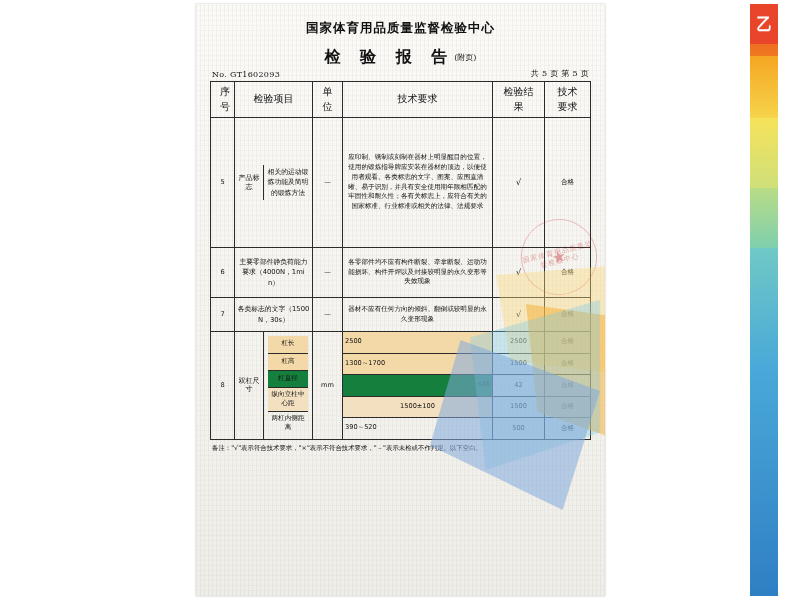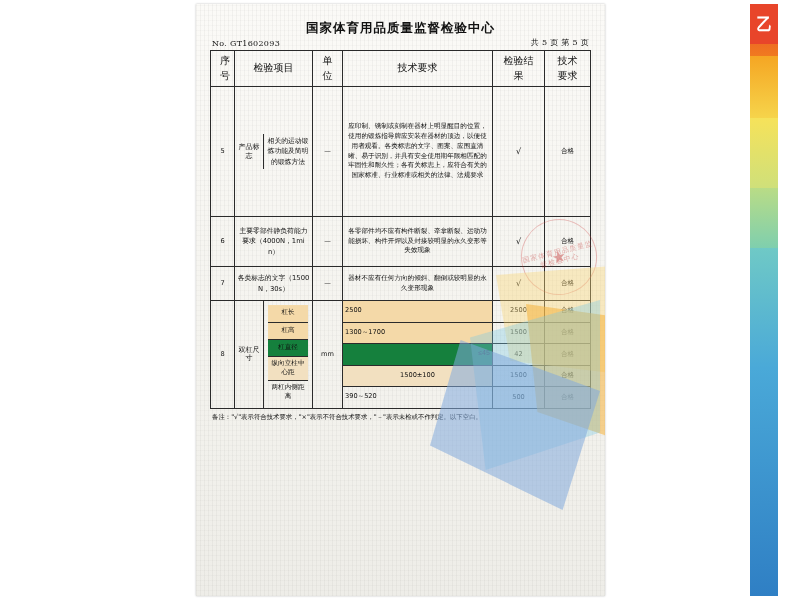--- a/index.html
+++ b/index.html
@@ -208,20 +208,23 @@
 <div class="rail-logo">
   <span class="glyph">乙</span>
 </div>
 
 <div class="page">
   <div class="paper-texture"></div>
 
   <div class="page-inner">
     <div class="doc-title">国家体育用品质量监督检验中心</div>
 
+    <div class="doc-subtitle">
+      <span>检 验 报 告</span><span class="sup">(附页)</span>
+    </div>
 
     <div class="meta-row">
       <span class="left">No. GT1602093</span>
       <span class="right">共 5 页 第 5 页</span>
     </div>
 
     <table class="report">
       <colgroup>
         <col style="width:24px">
         <col style="width:78px">

